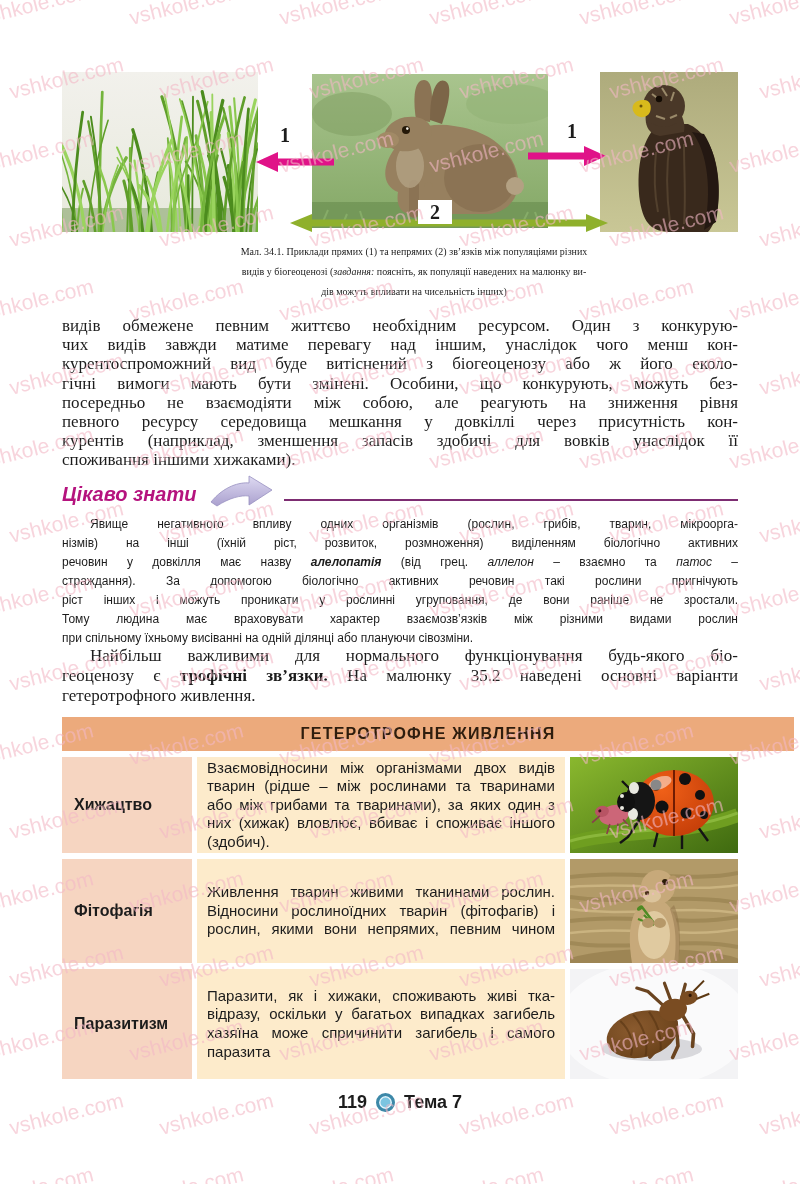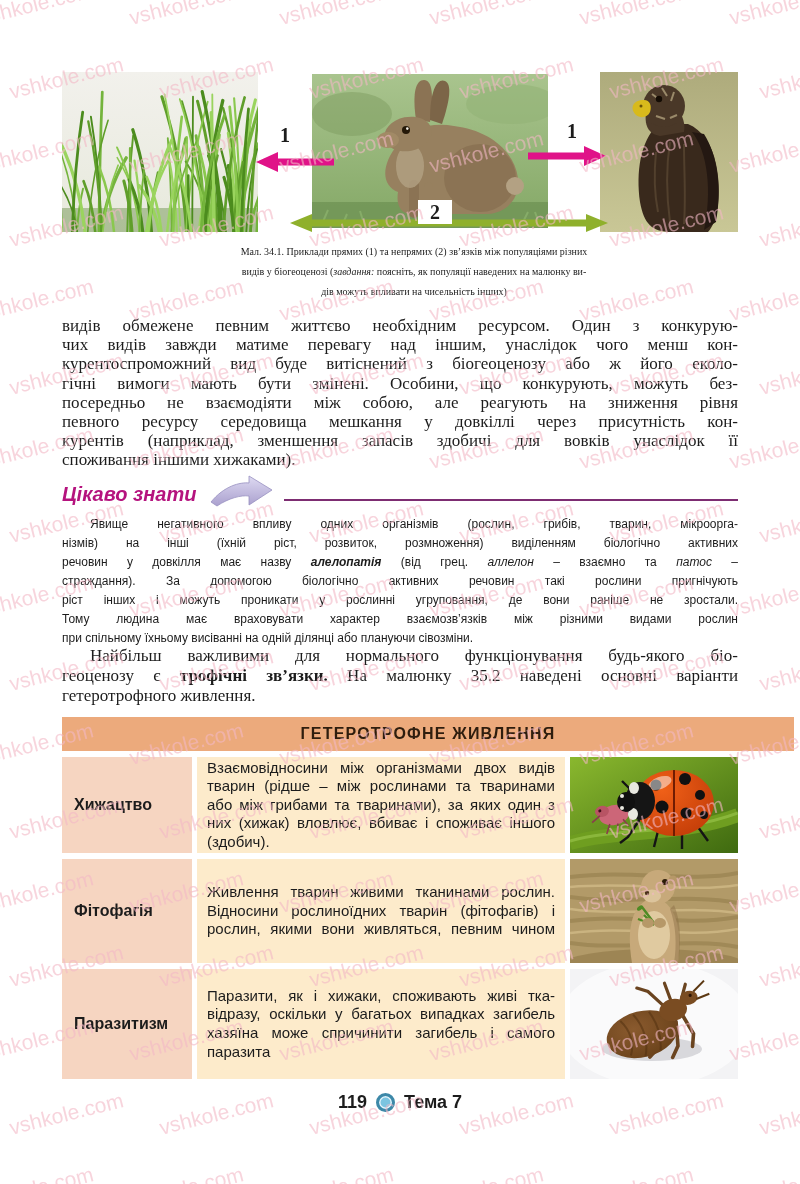--- a/index.html
+++ b/index.html
@@ -329,21 +329,21 @@
         </g>
       </svg>
     </div>
   </div>
 
   <div class="t-row r2">
     <div class="t-term">Фітофагія</div>
     <div class="t-text">
         <div class="jline">Живлення тварин живими тканинами рослин.</div>
         <div class="jline">Відносини рослиноїдних тварин (фітофагів) і</div>
-        <div class="jline">рослин, якими вони живляться, певним чином</div>
+        <div class="jline">рослин, якими вони непрямих, певним чином</div>
       </div>
     <div class="t-photo">
       <svg width="168" height="104" viewBox="0 0 168 104">
         <rect width="168" height="104" fill="#b29a68"></rect>
         <path d="M0,18 C60,10 120,24 168,14 M0,38 C50,46 120,34 168,44 M0,62 C60,54 110,68 168,58 M0,84 C50,92 120,78 168,88" stroke="#9b8452" stroke-width="4" fill="none" opacity="0.8"></path>
         <path d="M0,28 C60,22 120,34 168,26 M0,50 C56,58 116,46 168,54 M0,74 C60,66 112,80 168,70" stroke="#cfb986" stroke-width="2.5" fill="none" opacity="0.8"></path>
         <ellipse cx="84" cy="106" rx="92" ry="16" fill="#8f7848" opacity="0.6"></ellipse>
         <g>
           <path d="M62,104 C56,68 62,44 84,38 C106,44 112,68 108,104 Z" fill="#c7a97a"></path>
           <path d="M100,50 C106,66 107,86 104,104 L108,104 C112,80 110,60 104,46 Z" fill="#8a6c44" opacity="0.45"></path>

